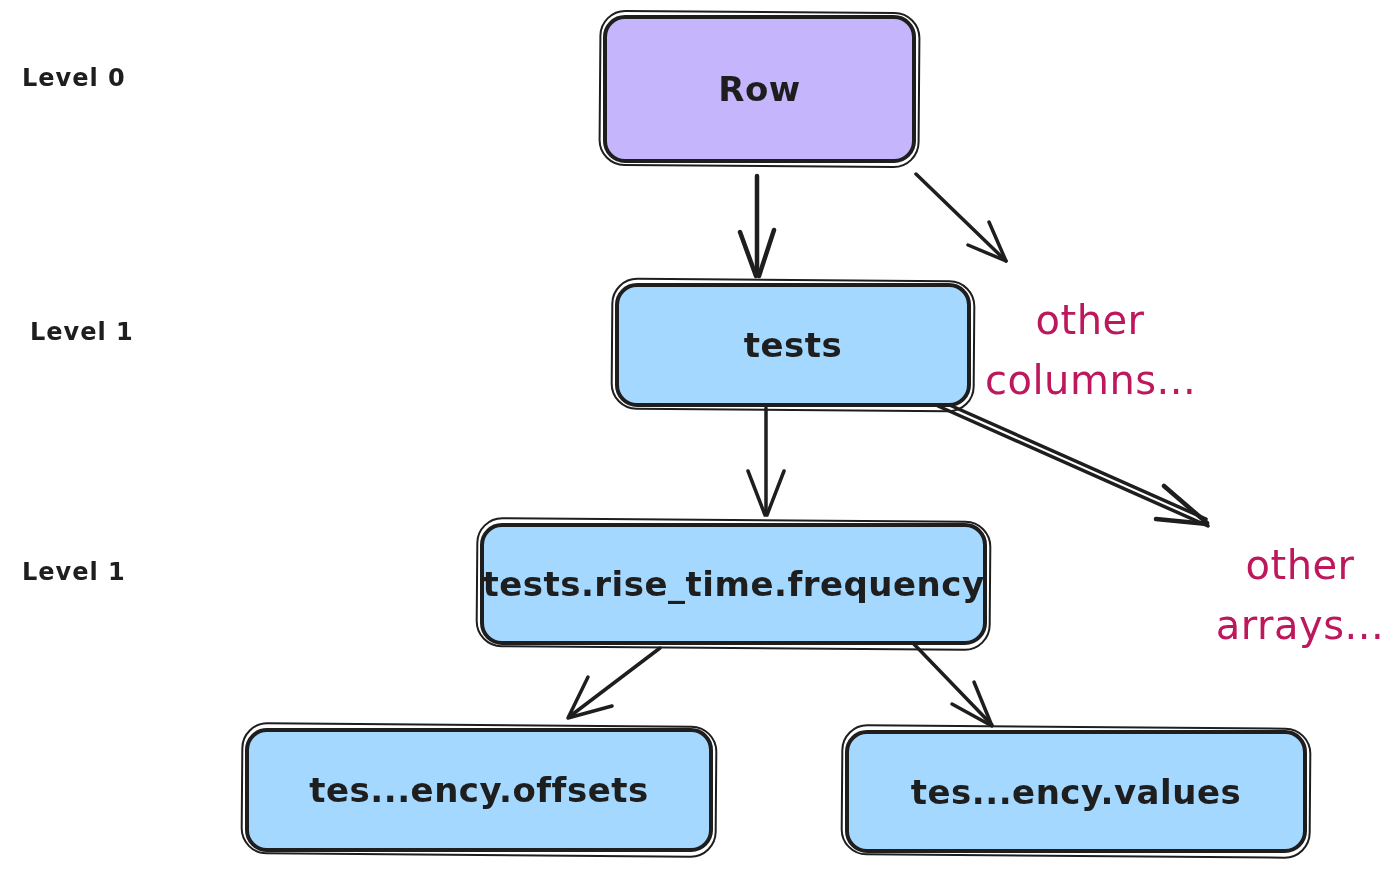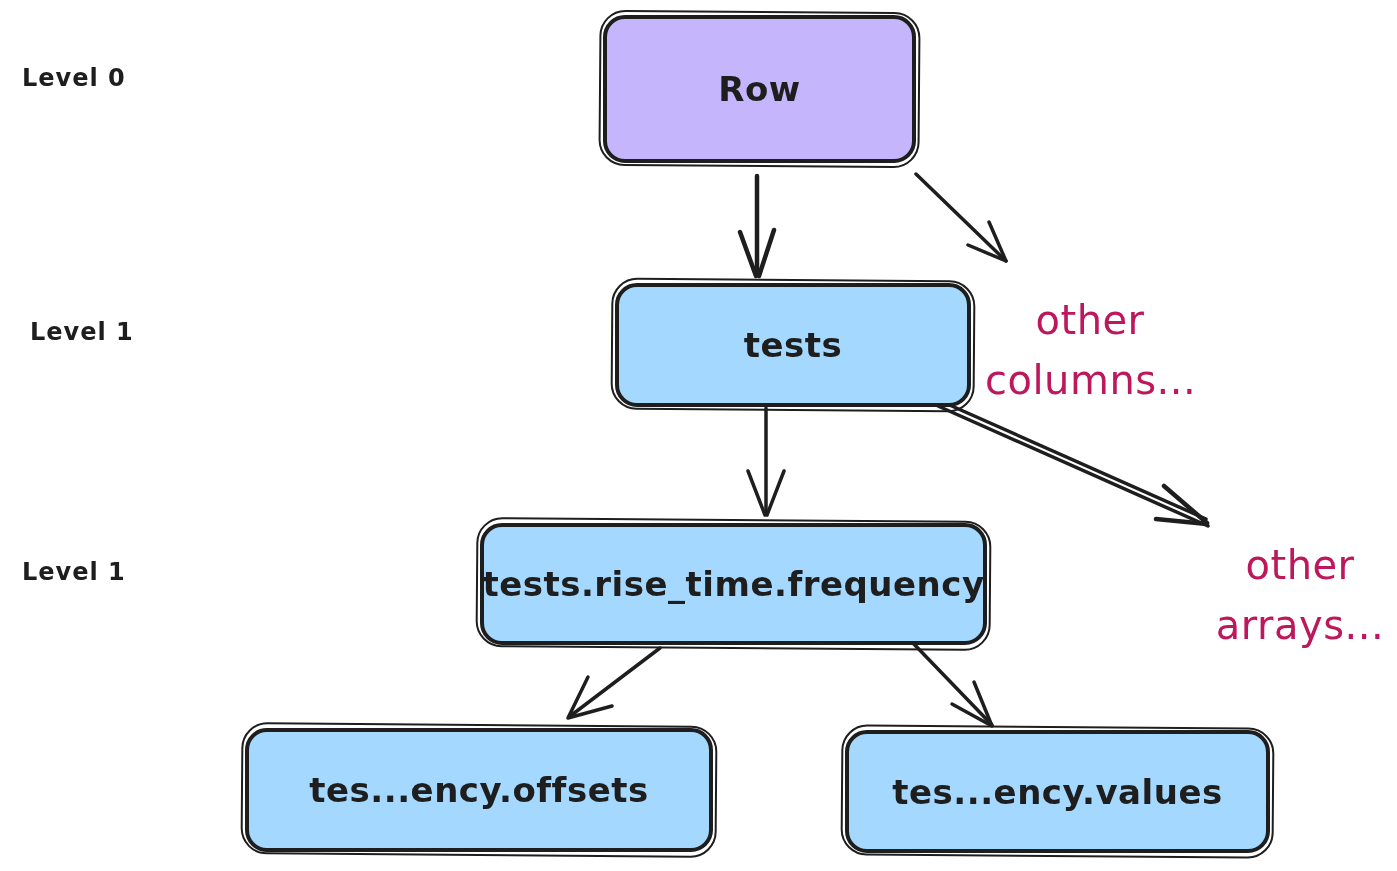--- a/index.html
+++ b/index.html
@@ -129,21 +129,21 @@
   </div>
 
   <div class="node" style="left: 480px; top: 523px; width: 507px; height: 122px; background: rgb(165, 216, 255); border-color: rgb(30, 30, 30);">
     <span>tests.rise_time.frequency</span>
   </div>
 
   <div class="node" style="left: 245px; top: 728px; width: 468px; height: 124px; background: rgb(165, 216, 255); border-color: rgb(30, 30, 30);">
     <span>tes...ency.offsets</span>
   </div>
 
-  <div class="node" style="left: 845px; top: 730px; width: 425px; height: 123px; background: rgb(165, 216, 255); border-color: rgb(30, 30, 30);">
+  <div class="node" style="left: 845px; top: 730px; width: 462px; height: 123px; background: rgb(165, 216, 255); border-color: rgb(30, 30, 30);">
     <span>tes...ency.values</span>
   </div>
 
   <div class="annotation" style="left:985px; top:290px; width:210px;">
     <span>other</span><br>
     <span>columns...</span>
   </div>
 
   <div class="annotation" style="left:1205px; top:535px; width:190px;">
     <span>other</span><br>

